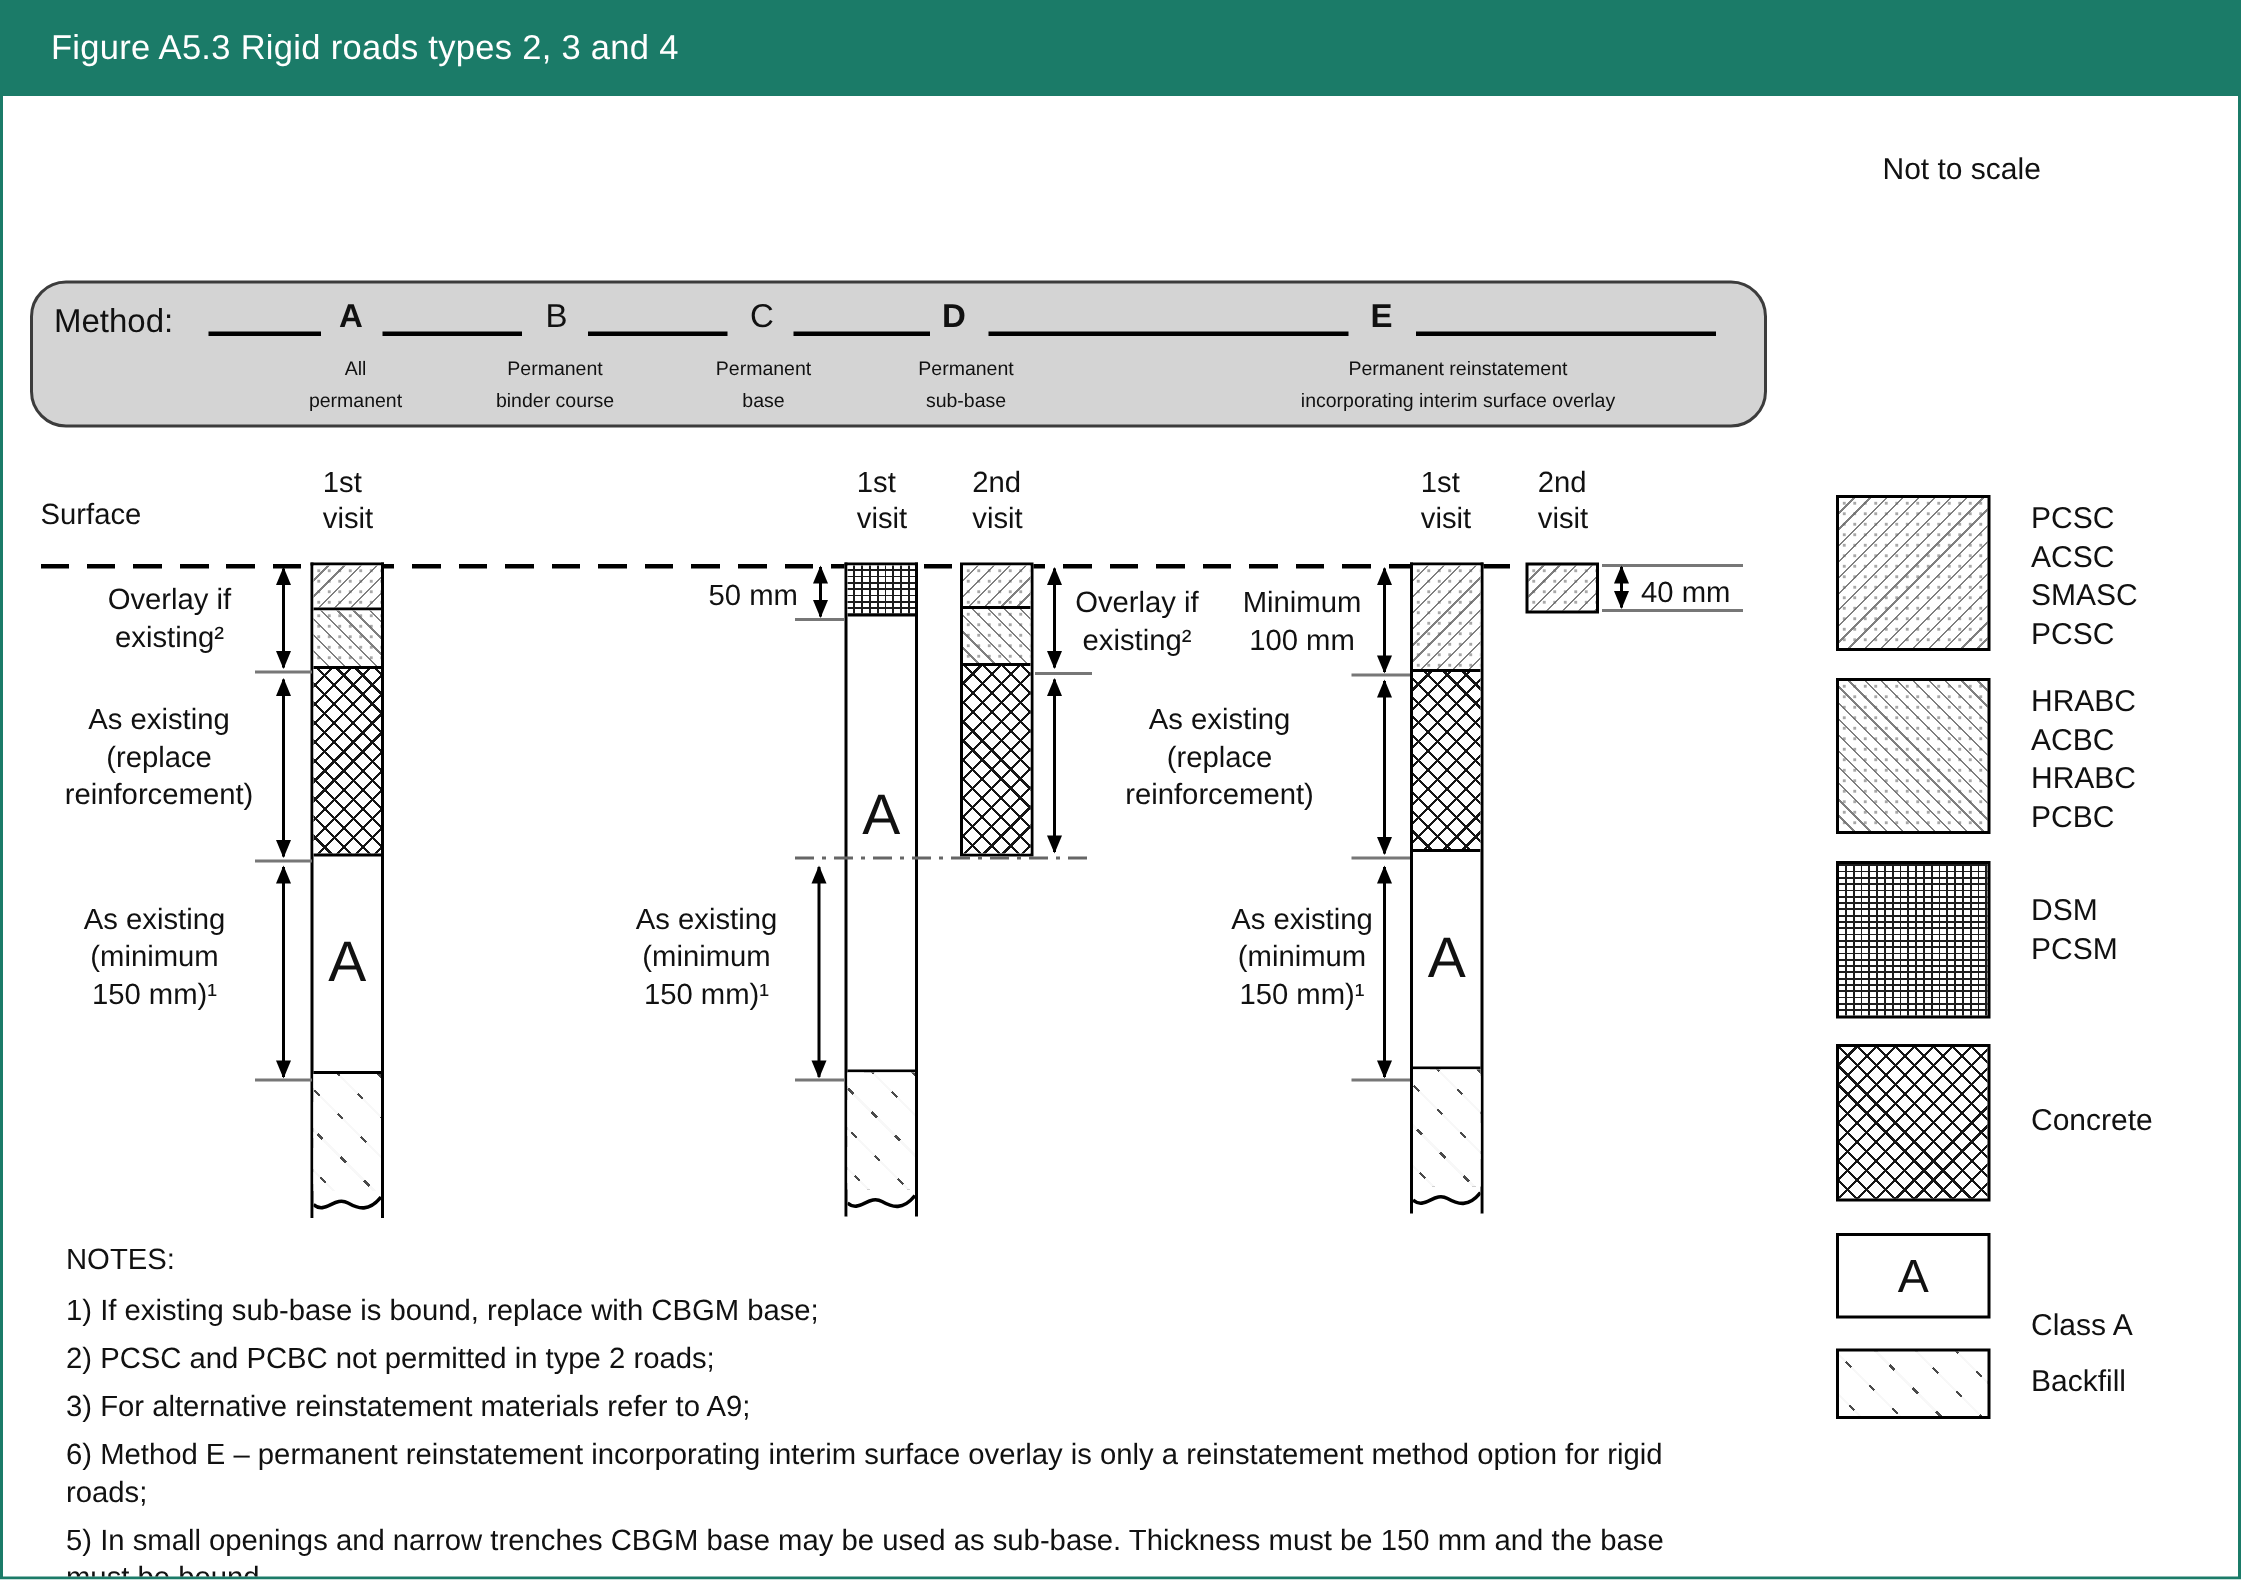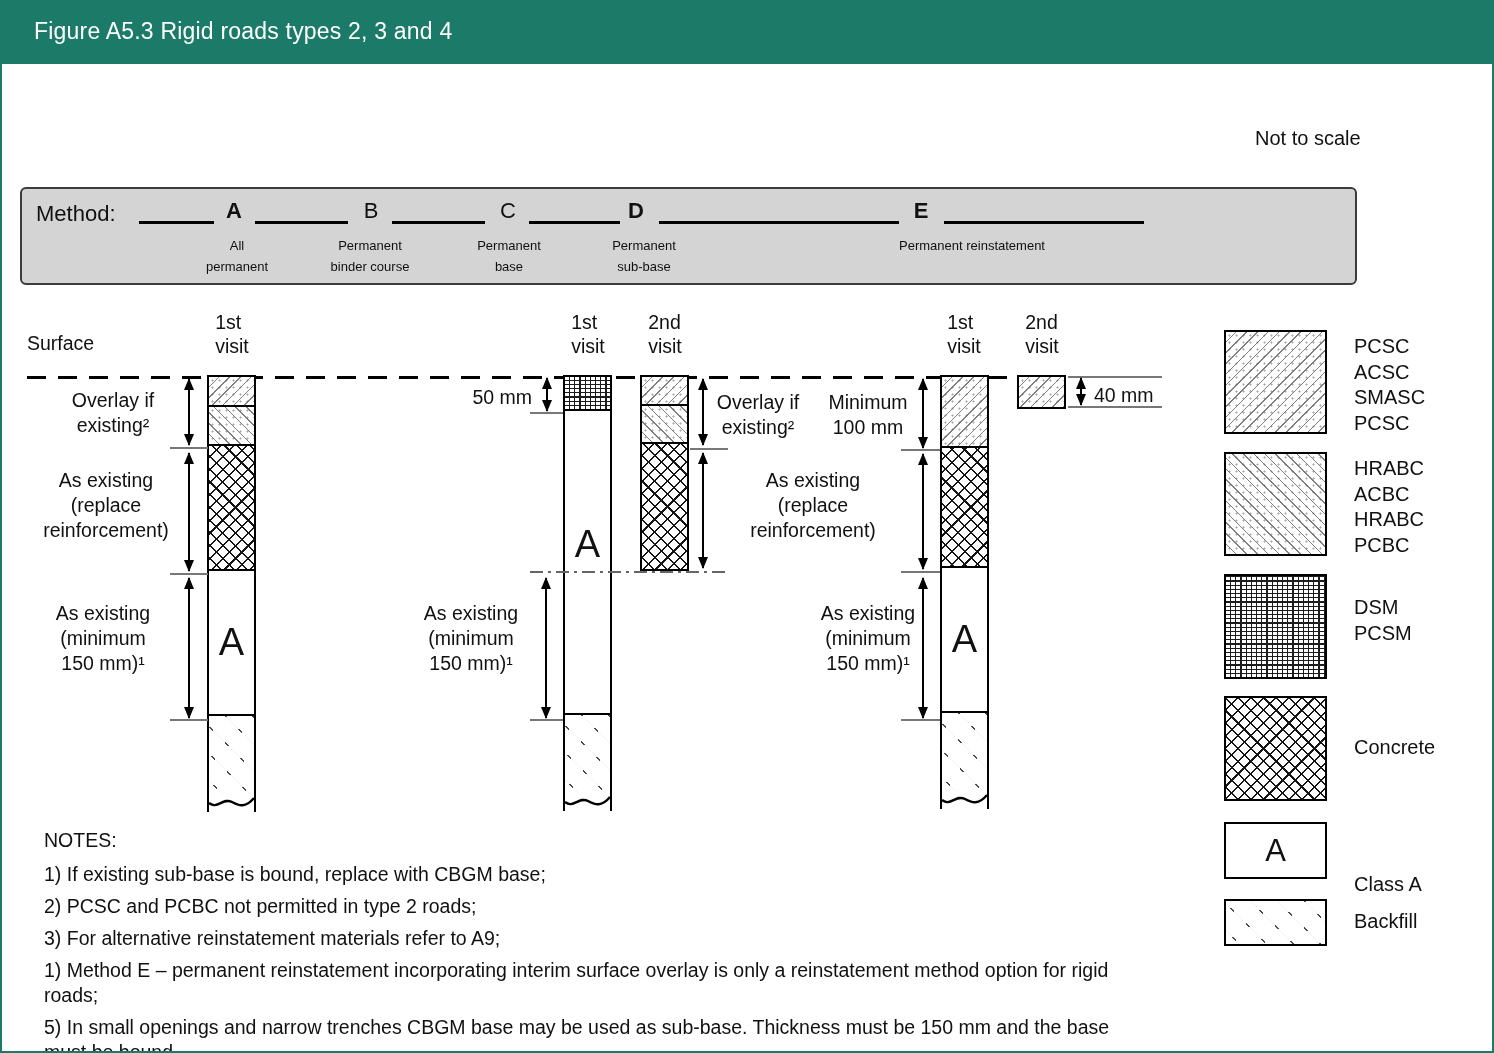--- a/index.html
+++ b/index.html
@@ -1,21 +1,21 @@
 <!DOCTYPE html>
 <html><head>
 <meta charset="utf-8">
 <style>
   html,body{margin:0;padding:0;background:#fff;}
   .page{position:relative;width:1494px;height:1053px;background:#fff;border:2px solid #1b7b68;box-sizing:border-box;overflow:hidden;font-family:"Liberation Sans", sans-serif;color:#111;}
   .titlebar{position:absolute;left:0;top:0;width:100%;height:62px;background:#1b7b68;}
   .titletxt{position:absolute;left:32px;top:16px;color:#fff;font-size:23px;letter-spacing:.2px;}
-  .scalenote{position:absolute;left:1253px;top:125px;font-size:20px;}
-  
-  .mbar{position:absolute;left:18px;top:185px;width:1337px;height:98px;background:#d4d4d4;border:2px solid #3c3c3c;border-radius:6px;box-sizing:border-box;}
+  .scalenote{position:absolute;left:1253px;top:100px;font-size:20px;}
+  
+  .mbar{position:absolute;left:18px;top:185px;width:1158px;height:98px;background:#d4d4d4;border:2px solid #3c3c3c;border-radius:24px;box-sizing:border-box;}
   .mlabel{position:absolute;left:14px;top:12px;font-size:22px;}
   .mline{position:absolute;top:32px;height:2.5px;background:#000;}
   .mletter{position:absolute;top:9px;font-size:22px;transform:translateX(-50%);}
   .bold{font-weight:bold;}
   .mdesc{position:absolute;top:46px;font-size:13px;line-height:21px;text-align:center;transform:translateX(-50%);white-space:nowrap;}
   
   .dash{position:absolute;height:2.5px;background:repeating-linear-gradient(90deg,#000 0 19px,transparent 19px 31px);}
   .dashdot{position:absolute;height:2px;background:repeating-linear-gradient(90deg,#666 0 13px,transparent 13px 18px,#666 18px 21px,transparent 21px 26px);}
   .tick{position:absolute;height:2px;background:#777;}
   .lbl{position:absolute;font-size:19.5px;line-height:25px;text-align:center;}
@@ -94,20 +94,21 @@
     <div class="mdesc" style="left:487px;">
       <div>Permanent</div>
       <div>base</div>
     </div>
     <div class="mdesc" style="left:622px;">
       <div>Permanent</div>
       <div>sub-base</div>
     </div>
     <div class="mdesc" style="left:950px;">
       <div>Permanent reinstatement</div>
+      <div>incorporating interim surface overlay</div>
     </div>
   </div>
 
   <div class="vh" style="left:230px;top:308px;">
     <div>1st</div>
     <div>visit</div>
   </div>
   <div class="vh" style="left:586px;top:308px;">
     <div>1st</div>
     <div>visit</div>
@@ -281,17 +282,17 @@
   <div class="sw pat-backfill" style="top:897px;height:47px;"></div>
   <div class="leglbl" style="top:907px;">
     <div>Backfill</div>
   </div>
 
   <div class="notes">
     <p class="nh">NOTES:</p>
     <p>1) If existing sub-base is bound, replace with CBGM base;</p>
     <p>2) PCSC and PCBC not permitted in type 2 roads;</p>
     <p>3) For alternative reinstatement materials refer to A9;</p>
-    <p>1) Method E – permanent reinstatement incorporating interim surface overlay is only a reinstatement method option for rigid roads;</p>
+    <p>6) Method E – permanent reinstatement incorporating interim surface overlay is only a reinstatement method option for rigid roads;</p>
     <p>5) In small openings and narrow trenches CBGM base may be used as sub-base. Thickness must be 150 mm and the base must be bound.</p>
   </div>
 
 </div>
 
 </body></html>

